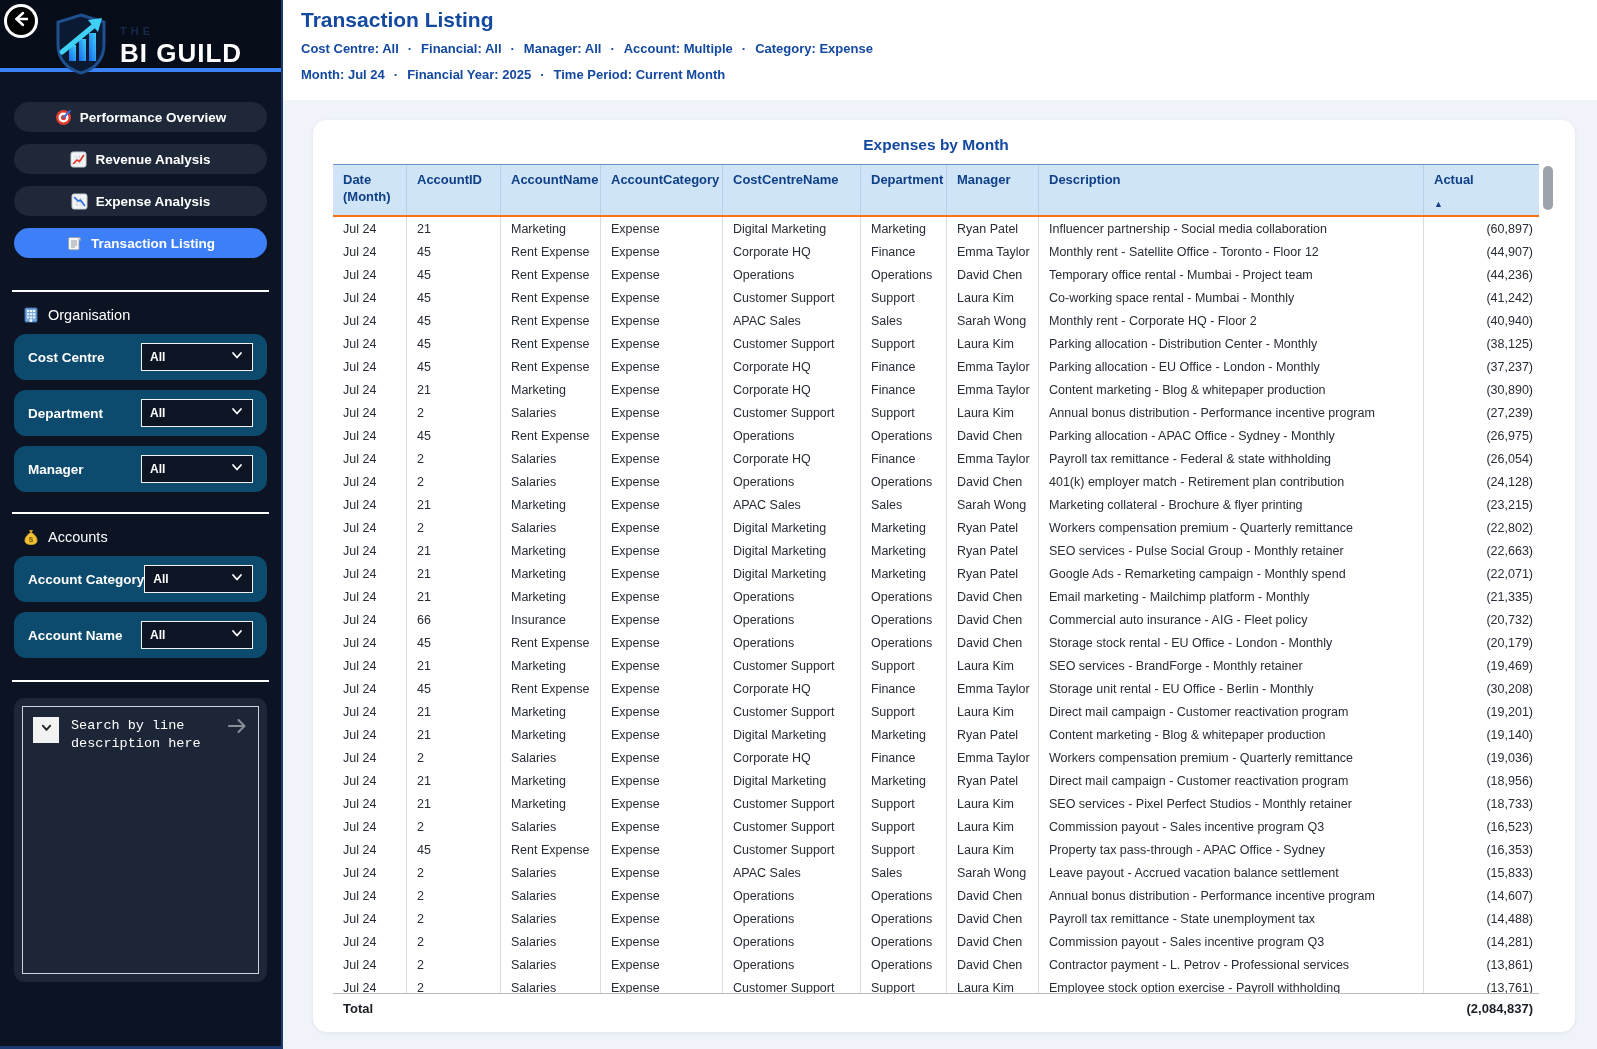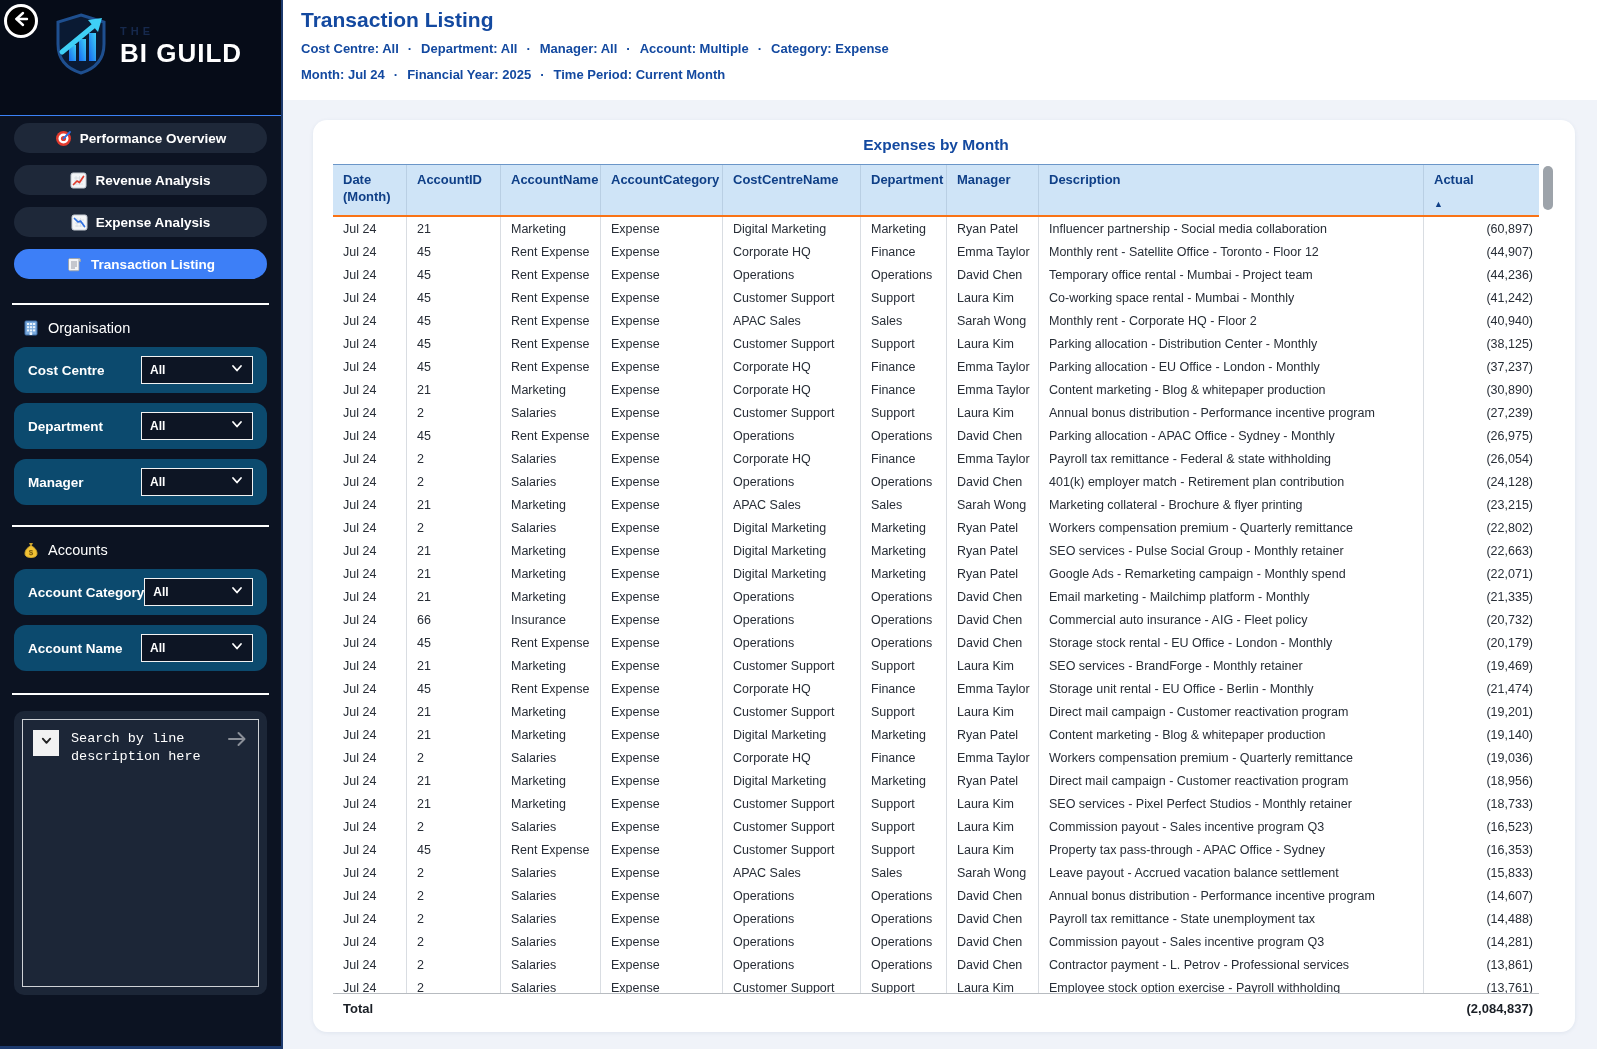--- a/index.html
+++ b/index.html
@@ -5,46 +5,46 @@
   * { margin:0; padding:0; box-sizing:border-box; }
   html,body { width:1597px; height:1049px; overflow:hidden; }
   body { font-family:"Liberation Sans", sans-serif; background:#f0f3f9; position:relative; }
 
   
   .sidebar {
     position:absolute; left:0; top:0; width:283px; height:1049px;
     background:#0c1322; border-right:2px solid #1d3a6e; border-bottom:3px solid #1d3a6e;
     color:#fff;
   }
-  .logo-band { height:116px; background:#060c18; position:relative; border-bottom:1px solid #3b82f6; }
+  .logo-band { height:72px; background:#060c18; position:relative; border-bottom:4px solid #3b82f6; }
   .back-btn {
     position:absolute; left:4px; top:4px; width:34px; height:34px; border-radius:50%;
     border:3px solid #ffffff; background:#000; display:flex; align-items:center; justify-content:center;
     cursor:pointer;
   }
   .brand { position:absolute; left:52px; top:12px; display:flex; align-items:center; gap:10px; }
   .brand-text { display:flex; flex-direction:column; line-height:1; }
   .brand-the { font-size:11px; font-weight:bold; color:#16294d; letter-spacing:4px; margin-bottom:3px; }
   .brand-name { font-size:26px; font-weight:bold; color:#ffffff; letter-spacing:1px; }
 
-  .nav-list { padding:7px 14px 0 14px; display:flex; flex-direction:column; gap:12px; }
+  .nav-list { padding:30px 14px 0 14px; display:flex; flex-direction:column; gap:12px; }
   .nav-item {
     height:30px; border-radius:15px; background:#1e2839; color:#fff;
     display:flex; align-items:center; justify-content:center; gap:8px;
     font-size:13.5px; font-weight:600; cursor:pointer; position:relative;
   }
   .nav-item.active { background:#3d7ff7; }
   .nav-item.active::before {
     content:""; position:absolute; left:-8px; top:-2px; bottom:-2px; width:22px;
     background:#ffffff; border-radius:17px; z-index:-1;
   }
   .nav-icon { width:17px; height:17px; display:inline-flex; }
   .nav-icon svg { width:17px; height:17px; }
 
-  .side-sections { padding:4px 0 0 0; }
+  .side-sections { padding:12px 0 0 0; }
   .side-sep { height:2px; background:#ffffff; margin:20px 12px 0 12px; }
   .sec-label { display:flex; align-items:center; gap:8px; font-size:14.5px; color:#fff; margin:14px 0 10px 22px; font-weight:400; }
   .sec-icon { width:18px; height:18px; display:inline-flex; }
   .sec-icon svg { width:18px; height:18px; }
   .filter-card {
     background:#0c4a6e; border-radius:12px; margin:0 14px 10px 14px; height:46px;
     display:flex; align-items:center; justify-content:space-between; padding:0 14px 0 14px;
   }
   .filter-label { font-size:13.5px; font-weight:bold; color:#fff; white-space:nowrap; }
   .filter-select {
@@ -293,21 +293,21 @@
     </div>
   </div>
 </div>
 
 <div class="main">
   <div class="main-header">
     <div class="page-title">Transaction Listing</div>
     <div class="crumb-line">
         <span class="crumb-item">Cost Centre: All</span>
         <span class="crumb-dot">·</span>
-        <span class="crumb-item">Department: All</span>
+        <span class="crumb-item">Financial: All</span>
         <span class="crumb-dot">·</span>
         <span class="crumb-item">Manager: All</span>
         <span class="crumb-dot">·</span>
         <span class="crumb-item">Account: Multiple</span>
         <span class="crumb-dot">·</span>
         <span class="crumb-item">Category: Expense</span>
       </div>
     <div class="crumb-line">
         <span class="crumb-item">Month: Jul 24</span>
         <span class="crumb-dot">·</span>
@@ -555,21 +555,21 @@
           </div>
           <div class="grid-row">
             <div class="cell">Jul 24</div>
             <div class="cell">45</div>
             <div class="cell">Rent Expense</div>
             <div class="cell">Expense</div>
             <div class="cell">Corporate HQ</div>
             <div class="cell">Finance</div>
             <div class="cell">Emma Taylor</div>
             <div class="cell">Storage unit rental - EU Office - Berlin - Monthly</div>
-            <div class="cell num">(21,474)</div>
+            <div class="cell num">(30,208)</div>
           </div>
           <div class="grid-row">
             <div class="cell">Jul 24</div>
             <div class="cell">21</div>
             <div class="cell">Marketing</div>
             <div class="cell">Expense</div>
             <div class="cell">Customer Support</div>
             <div class="cell">Support</div>
             <div class="cell">Laura Kim</div>
             <div class="cell">Direct mail campaign - Customer reactivation program</div>

